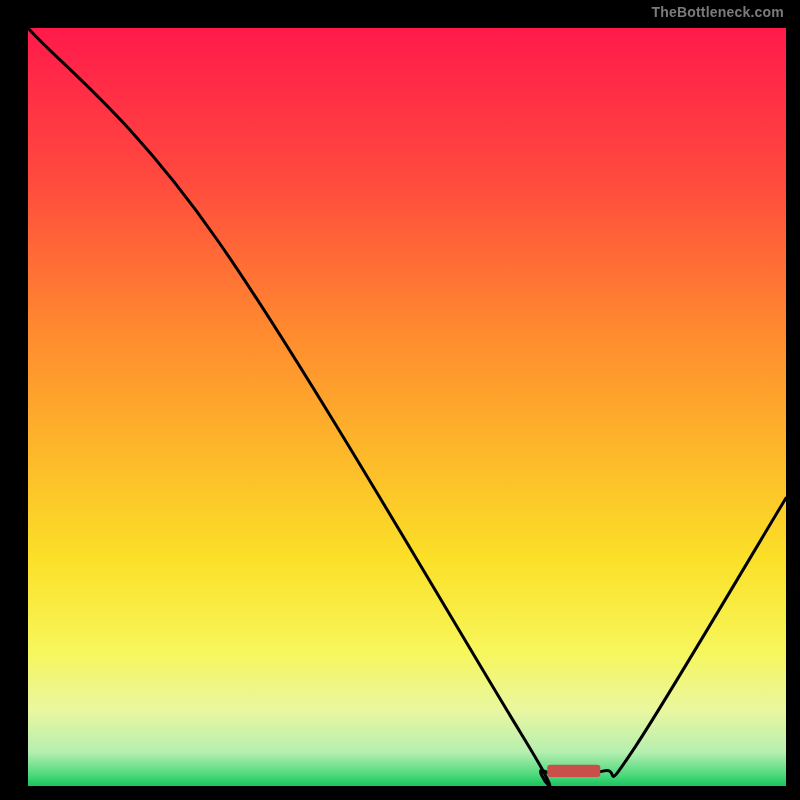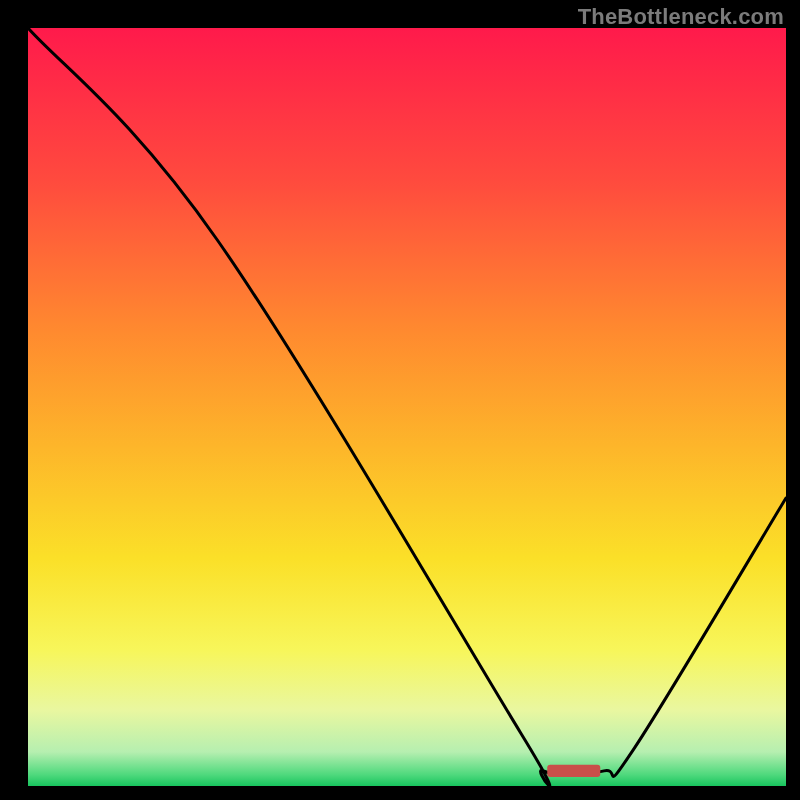--- a/index.html
+++ b/index.html
@@ -13,21 +13,21 @@
   .chart-container {
     position: relative;
     width: 800px;
     height: 800px;
   }
   .watermark {
     position: absolute;
     top: 4px;
     right: 16px;
     font-family: Arial, Helvetica, sans-serif;
-    font-size: 22px;
+    font-size: 14px;
     font-weight: 600;
     color: #7b7b7b;
     letter-spacing: 0.2px;
     z-index: 5;
   }
   svg.plot {
     position: absolute;
     left: 0;
     top: 0;
     width: 800px;

